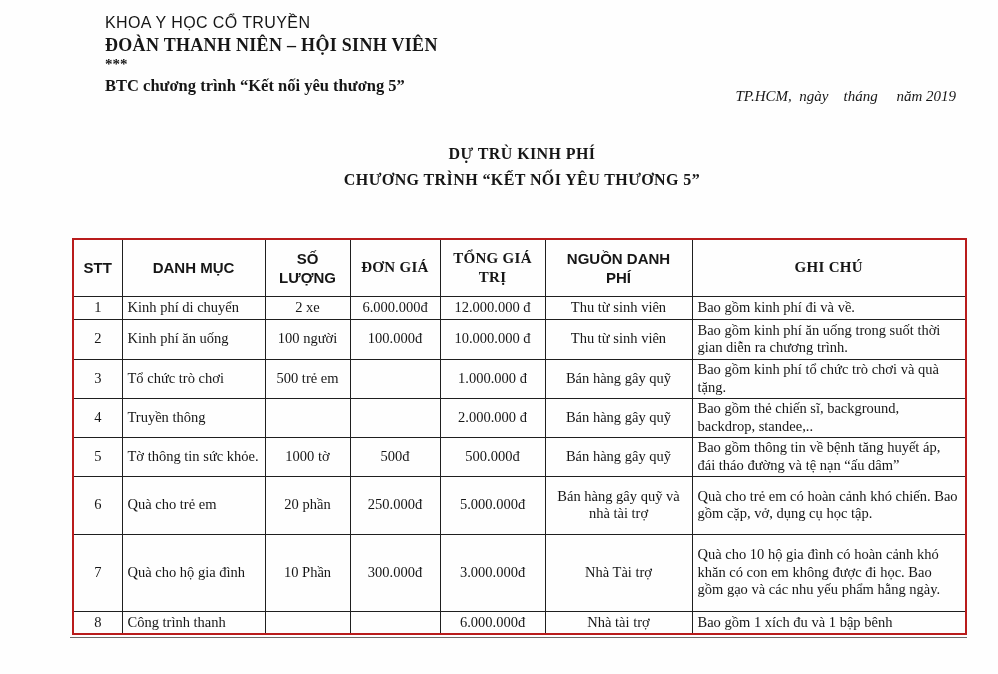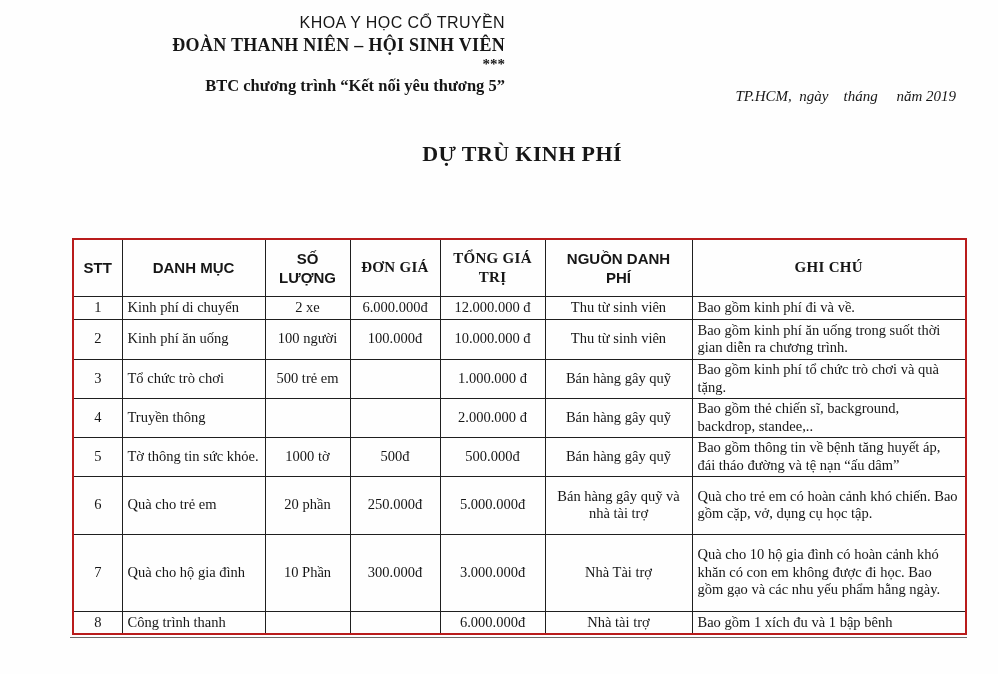--- a/index.html
+++ b/index.html
@@ -12,21 +12,21 @@
     font-family: "Liberation Serif", serif;
     overflow: hidden;
   }
 
   
   .org-block {
     position: absolute;
     left: 105px;
     top: 14px;
     width: 400px;
-    text-align: right;
+    text-align: left;
   }
   .org-line1 {
     font-family: "Liberation Sans", sans-serif;
     font-size: 16px;
     letter-spacing: 0.4px;
   }
   .org-line2 {
     margin-top: 3px;
     font-weight: bold;
     font-size: 18px;
@@ -55,21 +55,21 @@
   }
 
   
   .title-block {
     position: absolute;
     left: 46px;
     right: 0;
     top: 141px;
     text-align: center;
     font-weight: bold;
-    font-size: 22px;
+    font-size: 16px;
     line-height: 26px;
     letter-spacing: 0.4px;
   }
 
   
   table.budget {
     position: absolute;
     left: 72px;
     top: 238px;
     width: 893px;
@@ -141,20 +141,21 @@
     <div class="org-line1">KHOA Y HỌC CỔ TRUYỀN</div>
     <div class="org-line2">ĐOÀN THANH NIÊN – HỘI SINH VIÊN</div>
     <div class="org-stars">***</div>
     <div class="org-line3">BTC chương trình “Kết nối yêu thương 5”</div>
   </div>
 
   <div class="date-line">TP.HCM,  ngày    tháng     năm 2019</div>
 
   <div class="title-block">
     <div>DỰ TRÙ KINH PHÍ</div>
+    <div>CHƯƠNG TRÌNH “KẾT NỐI YÊU THƯƠNG 5”</div>
   </div>
 
   <table class="budget">
     <colgroup>
       <col style="width:49px">
       <col style="width:143px">
       <col style="width:85px">
       <col style="width:90px">
       <col style="width:105px">
       <col style="width:147px">

